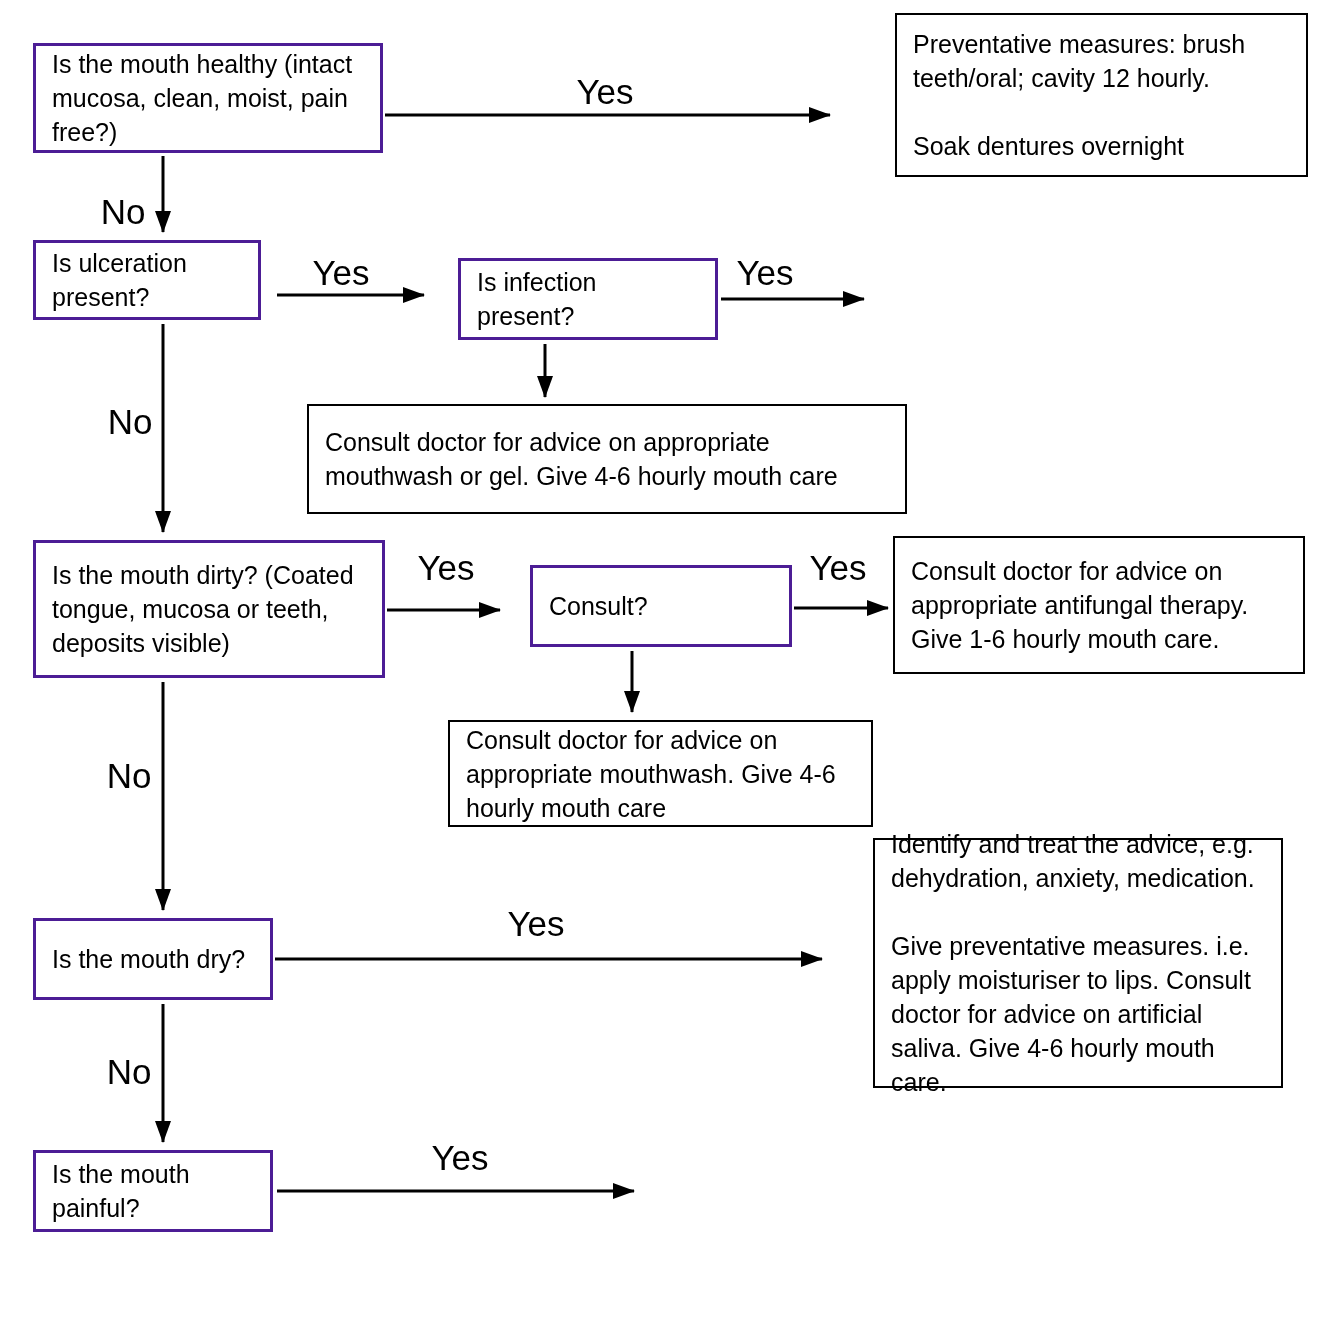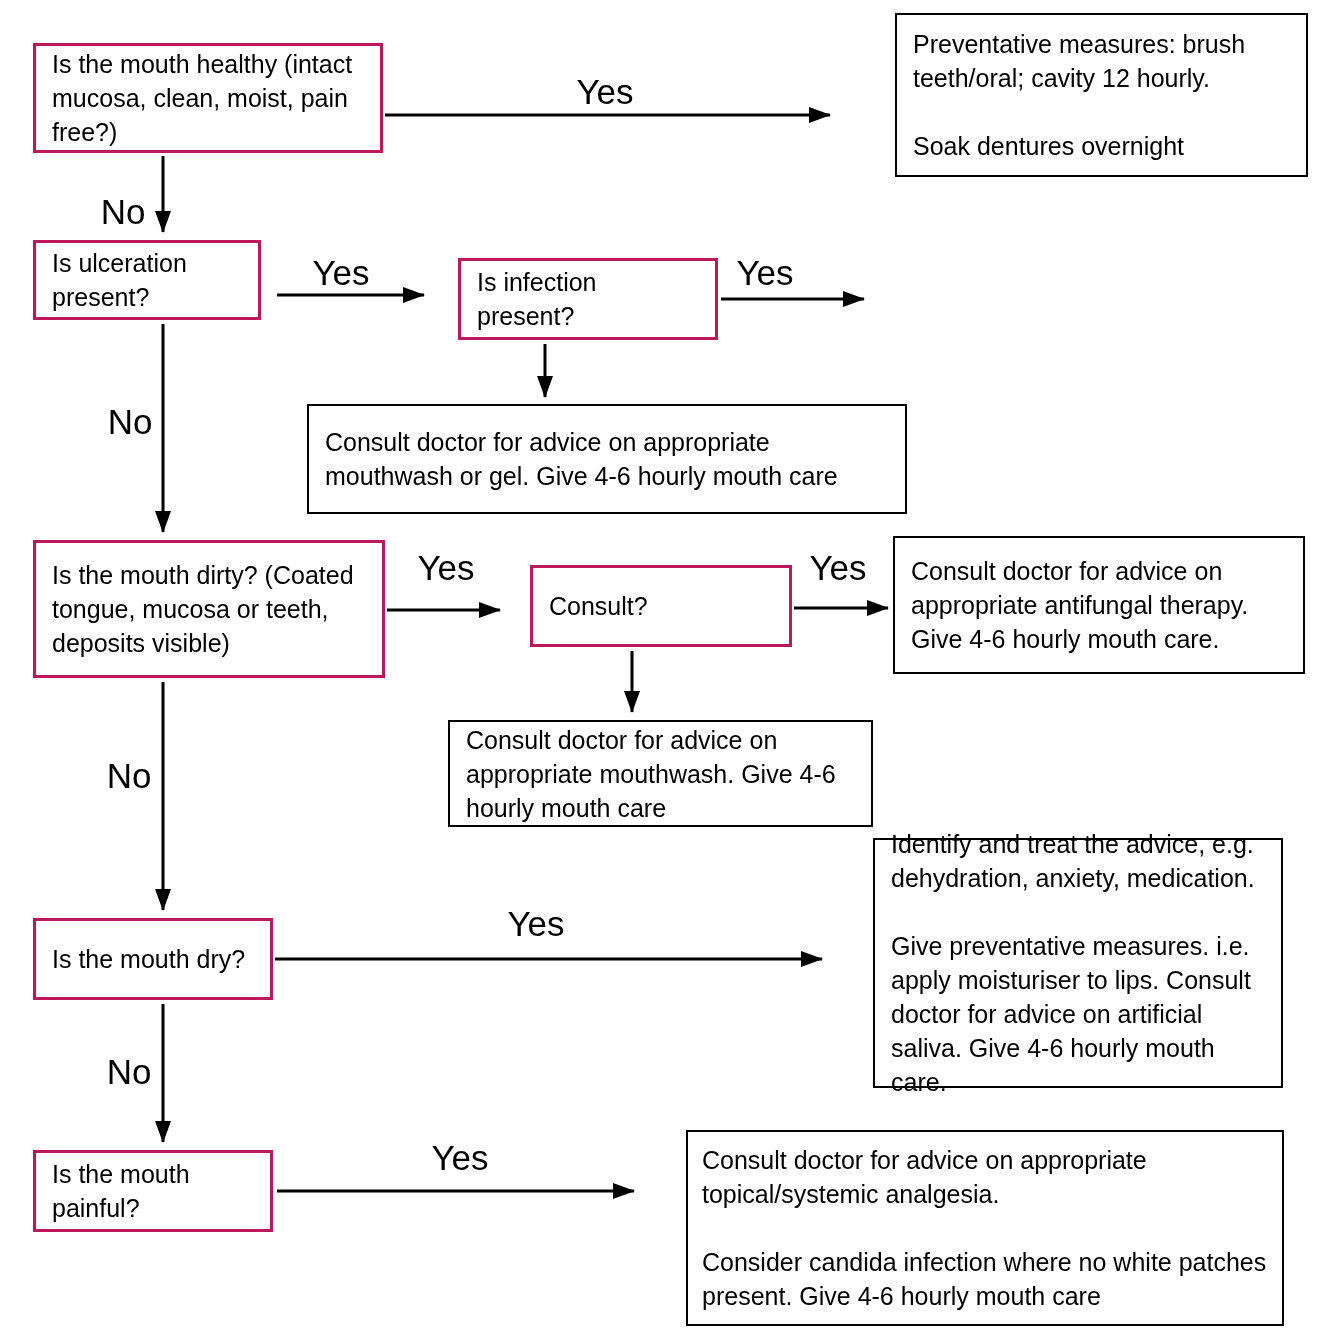--- a/index.html
+++ b/index.html
@@ -18,21 +18,21 @@
   .box {
     position: absolute;
     background: #ffffff;
     display: flex;
     flex-direction: column;
     justify-content: center;
     font-size: 25px;
     line-height: 34px;
     text-align: left;
   }
-  .question { border: 3px solid #be185d; padding: 8px 16px; }
+  .question { border: 3px solid #4c1d95; padding: 8px 16px; }
   .outcome  { border: 2px solid #000000; padding: 8px 16px; }
   .box p { margin: 0; }
   .box p.gap { margin-top: 34px; }
   .edge-label {
     position: absolute;
     font-size: 35px;
     line-height: 32px;
     transform: translateX(-50%);
     white-space: nowrap;
   }
@@ -101,36 +101,32 @@
     <p>Preventative measures: brush teeth/oral; cavity 12 hourly.</p>
     <p class="gap">Soak dentures overnight</p>
   </div>
 
 
   <div class="box outcome" style="left:307px; top:404px; width:600px; height:110px">
     <p>Consult doctor for advice on appropriate mouthwash or gel. Give 4-6 hourly mouth care</p>
   </div>
 
   <div class="box outcome" style="left:893px; top:536px; width:412px; height:138px">
-    <p>Consult doctor for advice on appropriate antifungal therapy. Give 4-6 hourly mouth care.</p>
+    <p>Consult doctor for advice on appropriate antifungal therapy. Give 1-6 hourly mouth care.</p>
   </div>
 
   <div class="box outcome" style="left:448px; top:720px; width:425px; height:107px">
     <p>Consult doctor for advice on appropriate mouthwash. Give 4-6 hourly mouth care</p>
   </div>
 
   <div class="box outcome" style="left:873px; top:838px; width:410px; height:250px">
     <p>Identify and treat the advice, e.g. dehydration, anxiety, medication.</p>
     <p class="gap">Give preventative measures. i.e. apply moisturiser to lips. Consult doctor for advice on artificial saliva. Give 4-6 hourly mouth care.</p>
   </div>
 
-  <div class="box outcome" style="left:686px; top:1130px; width:598px; height:196px; padding-left:14px; padding-right:12px">
-    <p>Consult doctor for advice on appropriate topical/systemic analgesia.</p>
-    <p class="gap">Consider candida infection where no white patches present. Give 4-6 hourly mouth care</p>
-  </div>
 
   <div class="edge-label" style="left:605px; top:76px">Yes</div>
   <div class="edge-label" style="left:123px; top:196px">No</div>
   <div class="edge-label" style="left:341px; top:257px">Yes</div>
   <div class="edge-label" style="left:765px; top:257px">Yes</div>
   <div class="edge-label" style="left:130px; top:406px">No</div>
   <div class="edge-label" style="left:446px; top:552px">Yes</div>
   <div class="edge-label" style="left:838px; top:552px">Yes</div>
   <div class="edge-label" style="left:129px; top:760px">No</div>
   <div class="edge-label" style="left:536px; top:908px">Yes</div>

